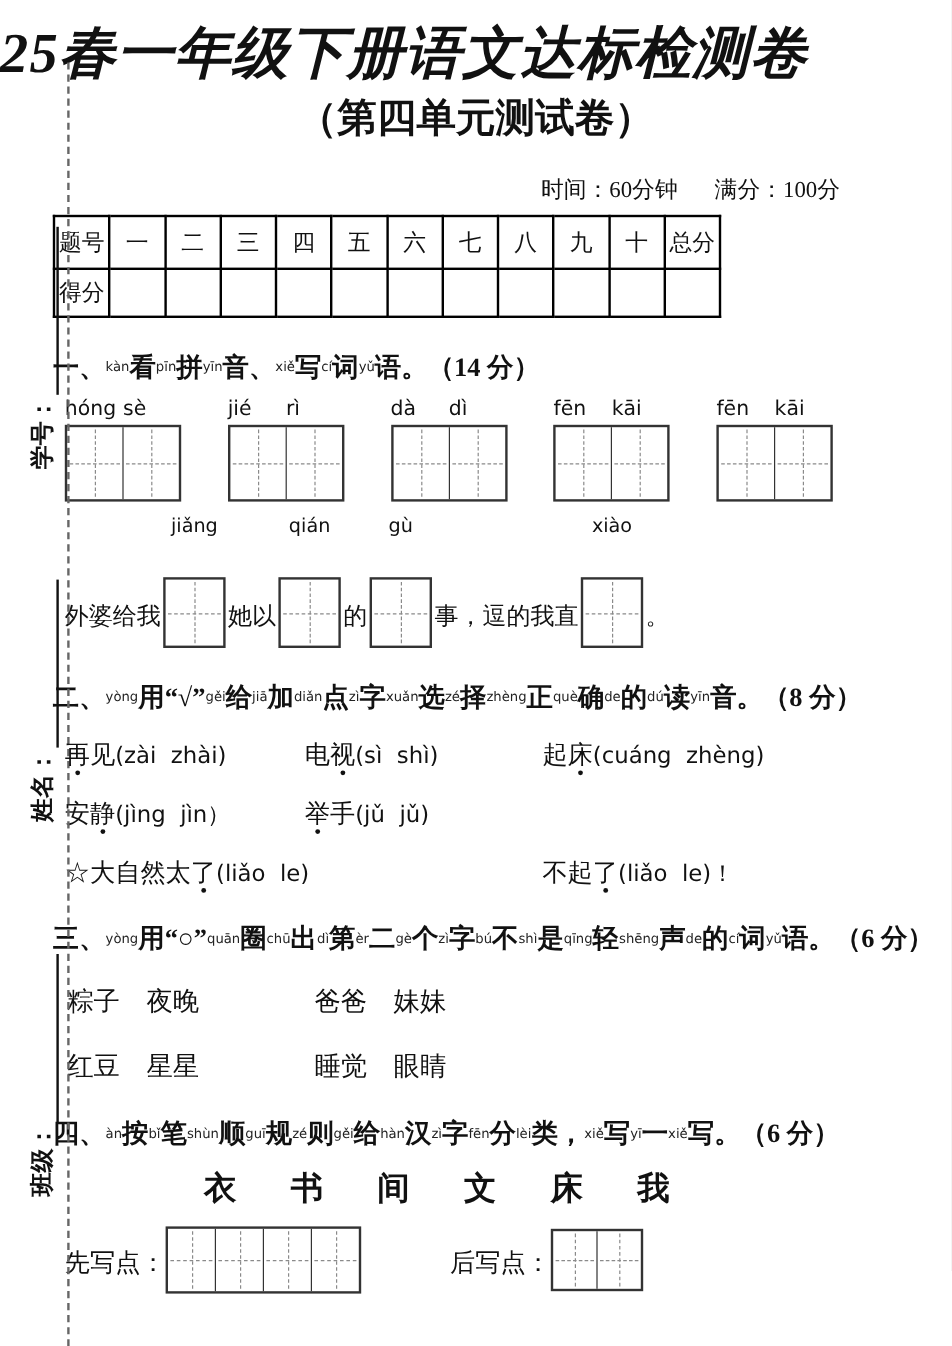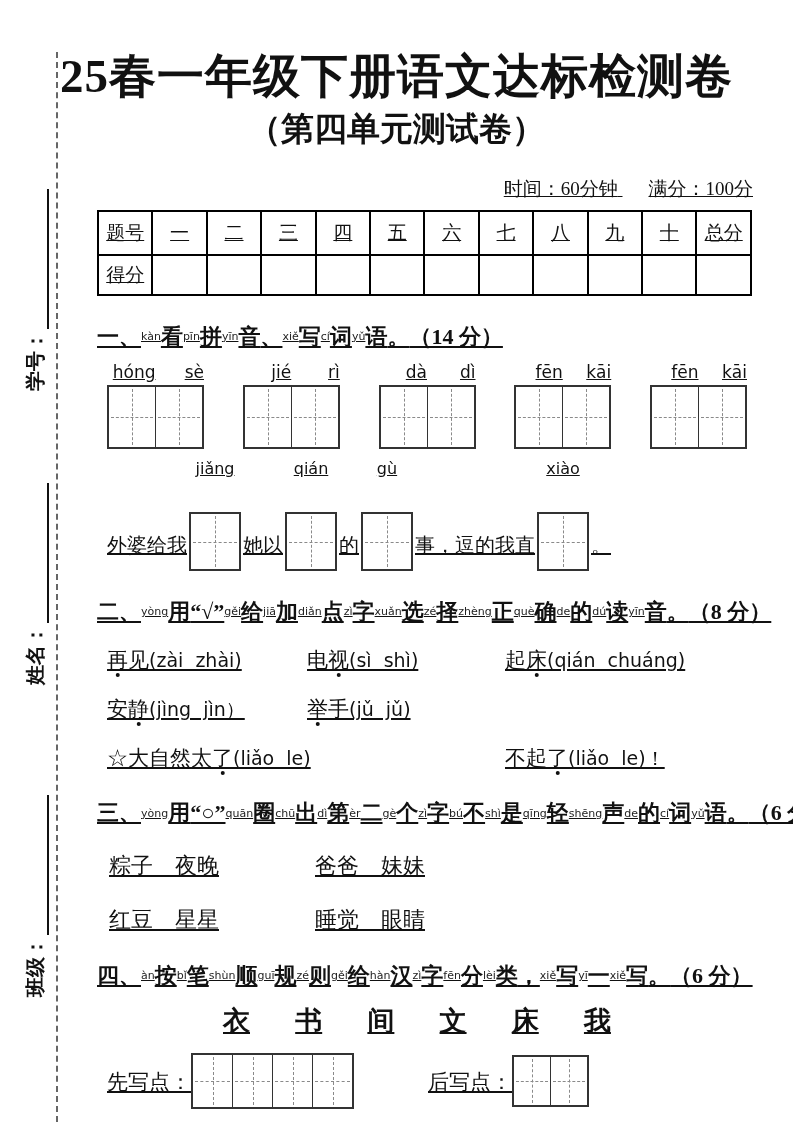--- a/index.html
+++ b/index.html
@@ -7,47 +7,47 @@
         color:#111;font-family:"Liberation Serif","DejaVu Serif",serif;}
   
   .cutline{position:absolute;left:56px;top:52px;bottom:0;width:0;border-left:2px dashed #666;}
   .side-label{position:absolute;height:28px;display:flex;align-items:flex-end;justify-content:center;
         transform:rotate(-90deg);white-space:nowrap;font-size:20px;font-weight:bold;}
   .uline{display:inline-block;width:140px;height:1.1em;border-bottom:2px solid #111;margin-left:2px;}
   #side-xuehao{width:270px;left:-100px;top:276px;}
   #side-xingming{width:250px;left:-90px;top:570px;}
   #side-banji{width:250px;left:-90px;top:882px;}
   
-  .title1{padding-top:50px;text-align:center;font-size:47px;font-weight:bold;letter-spacing:1px;line-height:1.12;}
+  .title1{padding-top:19px;text-align:left;font-size:47px;font-weight:bold;letter-spacing:1px;line-height:1.12;font-style:italic;}
   .title2{text-align:center;font-size:33px;font-weight:bold;margin-top:4px;}
   
-  .content{margin-left:97px;width:656px;text-decoration:underline;}
+  .content{margin-left:44px;width:656px;}
   .meta{margin-top:24px;text-align:right;font-size:19px;}
   .meta span{margin-left:26px;}
   
-  table.score{border-collapse:collapse;table-layout:fixed;width:655px;margin-top:8px;}
+  table.score{border-collapse:collapse;table-layout:fixed;width:557px;margin-top:8px;}
   table.score td{border:2px solid #000;text-align:center;font-size:19px;padding:0;}
   table.score tr:first-child td{height:42px;}
   table.score tr:last-child td{height:38px;}
   
   .sec-head{display:flex;align-items:flex-end;margin-top:28px;white-space:nowrap;}
   .sec-num,.sec-score{font-size:22px;font-weight:bold;line-height:1.2;}
   .rc{display:inline-flex;align-items:center;}
   .rp{font-family:"DejaVu Sans",sans-serif;font-size:11px;height:14px;line-height:14px;color:#222;white-space:pre;}
   .rg{font-size:22px;font-weight:bold;line-height:1.2;}
   
   .tzg{display:inline-flex;border:2px solid #333;background:#fff;}
   .tz{position:relative;border-left:1.5px solid #333;}
   .tz:first-child{border-left:none;}
   .tz::before{content:"";position:absolute;left:50%;top:2px;bottom:2px;border-left:1px dashed #8a8a8a;}
   .tz::after{content:"";position:absolute;top:50%;left:2px;right:2px;border-top:1px dashed #8a8a8a;}
   .wg-row{display:flex;justify-content:space-between;margin-top:12px;padding:0 6px 0 10px;}
   .wg{display:flex;flex-direction:column;}
   .wg-pin{display:flex;margin-bottom:3px;font-family:"DejaVu Sans",sans-serif;font-size:17px;}
-  .wg-pin span{flex:1;text-align:right;}
+  .wg-pin span{flex:1;text-align:left;}
   
   .sentence{display:flex;align-items:flex-end;margin-top:10px;padding-left:8px;}
   .st{font-size:20px;line-height:1;margin:0 2px 16px 2px;white-space:pre;}
   .bx-col{display:flex;flex-direction:column;align-items:center;gap:32px;}
   .bx-pin{font-family:"DejaVu Sans",sans-serif;font-size:16px;margin-bottom:2px;}
   
   .opt-row{display:grid;grid-template-columns:200px 198px 1fr;margin-top:21px;padding-left:10px;font-size:21px;align-items:baseline;}
   .opt-item{white-space:nowrap;}
   .opt-pin{font-family:"DejaVu Sans",sans-serif;font-size:19px;white-space:pre;}
   .jd{position:relative;}
@@ -302,21 +302,21 @@
         <span class="rc">
           <span class="rp"></span>
           <span class="rg">。</span>
         </span>
         <span class="sec-score">（8 分）</span>
       </div>
     <div id="s2-rows">
         <div class="opt-row">
           <span class="opt-item"><span class="jd">再</span><span>见</span><span class="opt-pin">(zài  zhài)</span></span>
           <span class="opt-item"><span>电</span><span class="jd">视</span><span class="opt-pin">(sì  shì)</span></span>
-          <span class="opt-item"><span>起</span><span class="jd">床</span><span class="opt-pin">(qián  chuáng)</span></span>
+          <span class="opt-item"><span>起</span><span class="jd">床</span><span class="opt-pin">(cuáng  zhèng)</span></span>
         </div>
         <div class="opt-row">
           <span class="opt-item"><span>安</span><span class="jd">静</span><span class="opt-pin">(jìng  jìn）</span></span>
           <span class="opt-item"><span class="jd">举</span><span>手</span><span class="opt-pin">(jǔ  jǔ)</span></span>
         </div>
         <div class="opt-row">
           <span class="opt-item" style="grid-column: 1 / span 2;"><span>☆大自然太</span><span class="jd">了</span><span class="opt-pin">(liǎo  le)</span></span>
           <span class="opt-item" style="grid-column: 3;"><span>不起</span><span class="jd">了</span><span class="opt-pin">(liǎo  le)！</span></span>
         </div>
       </div>

